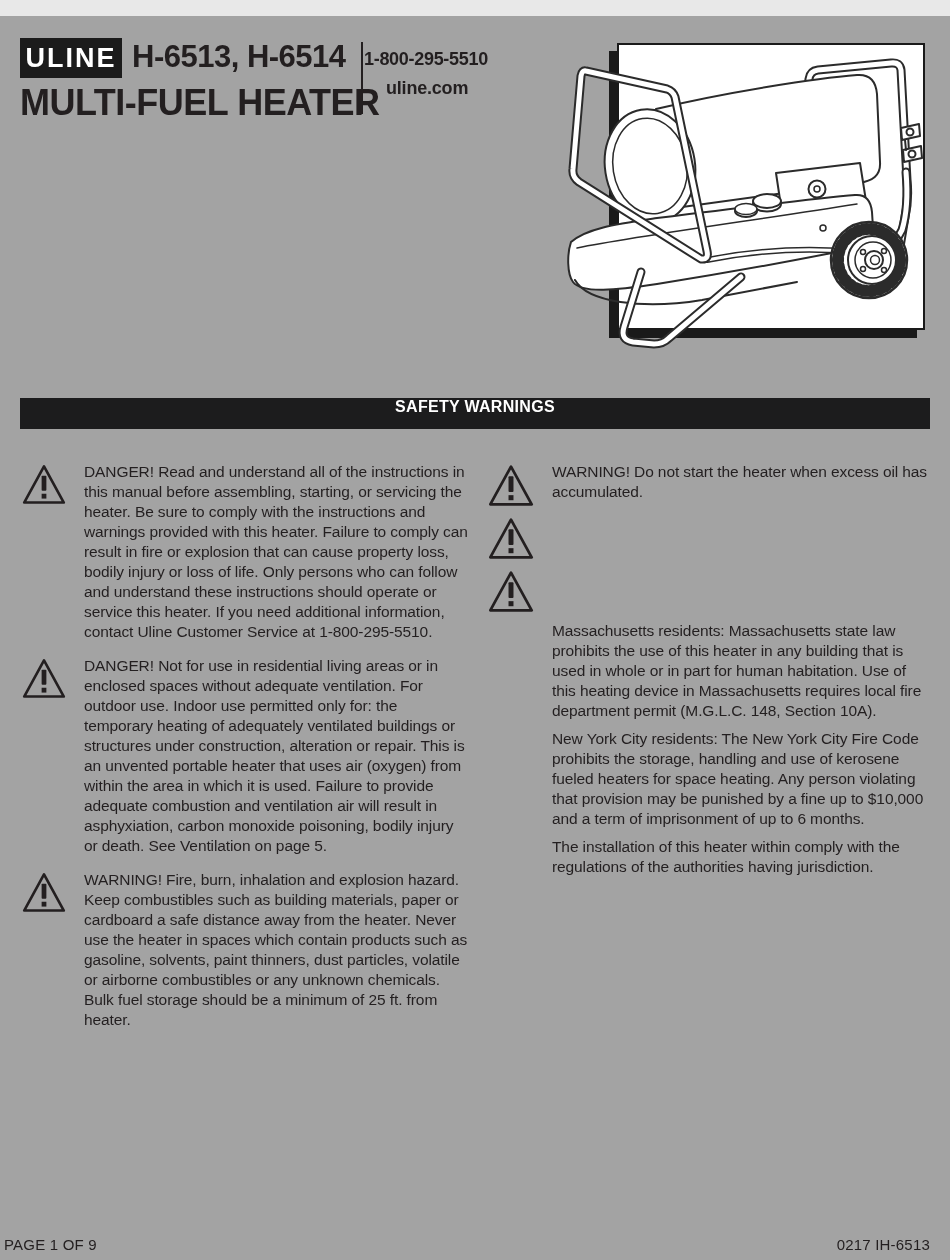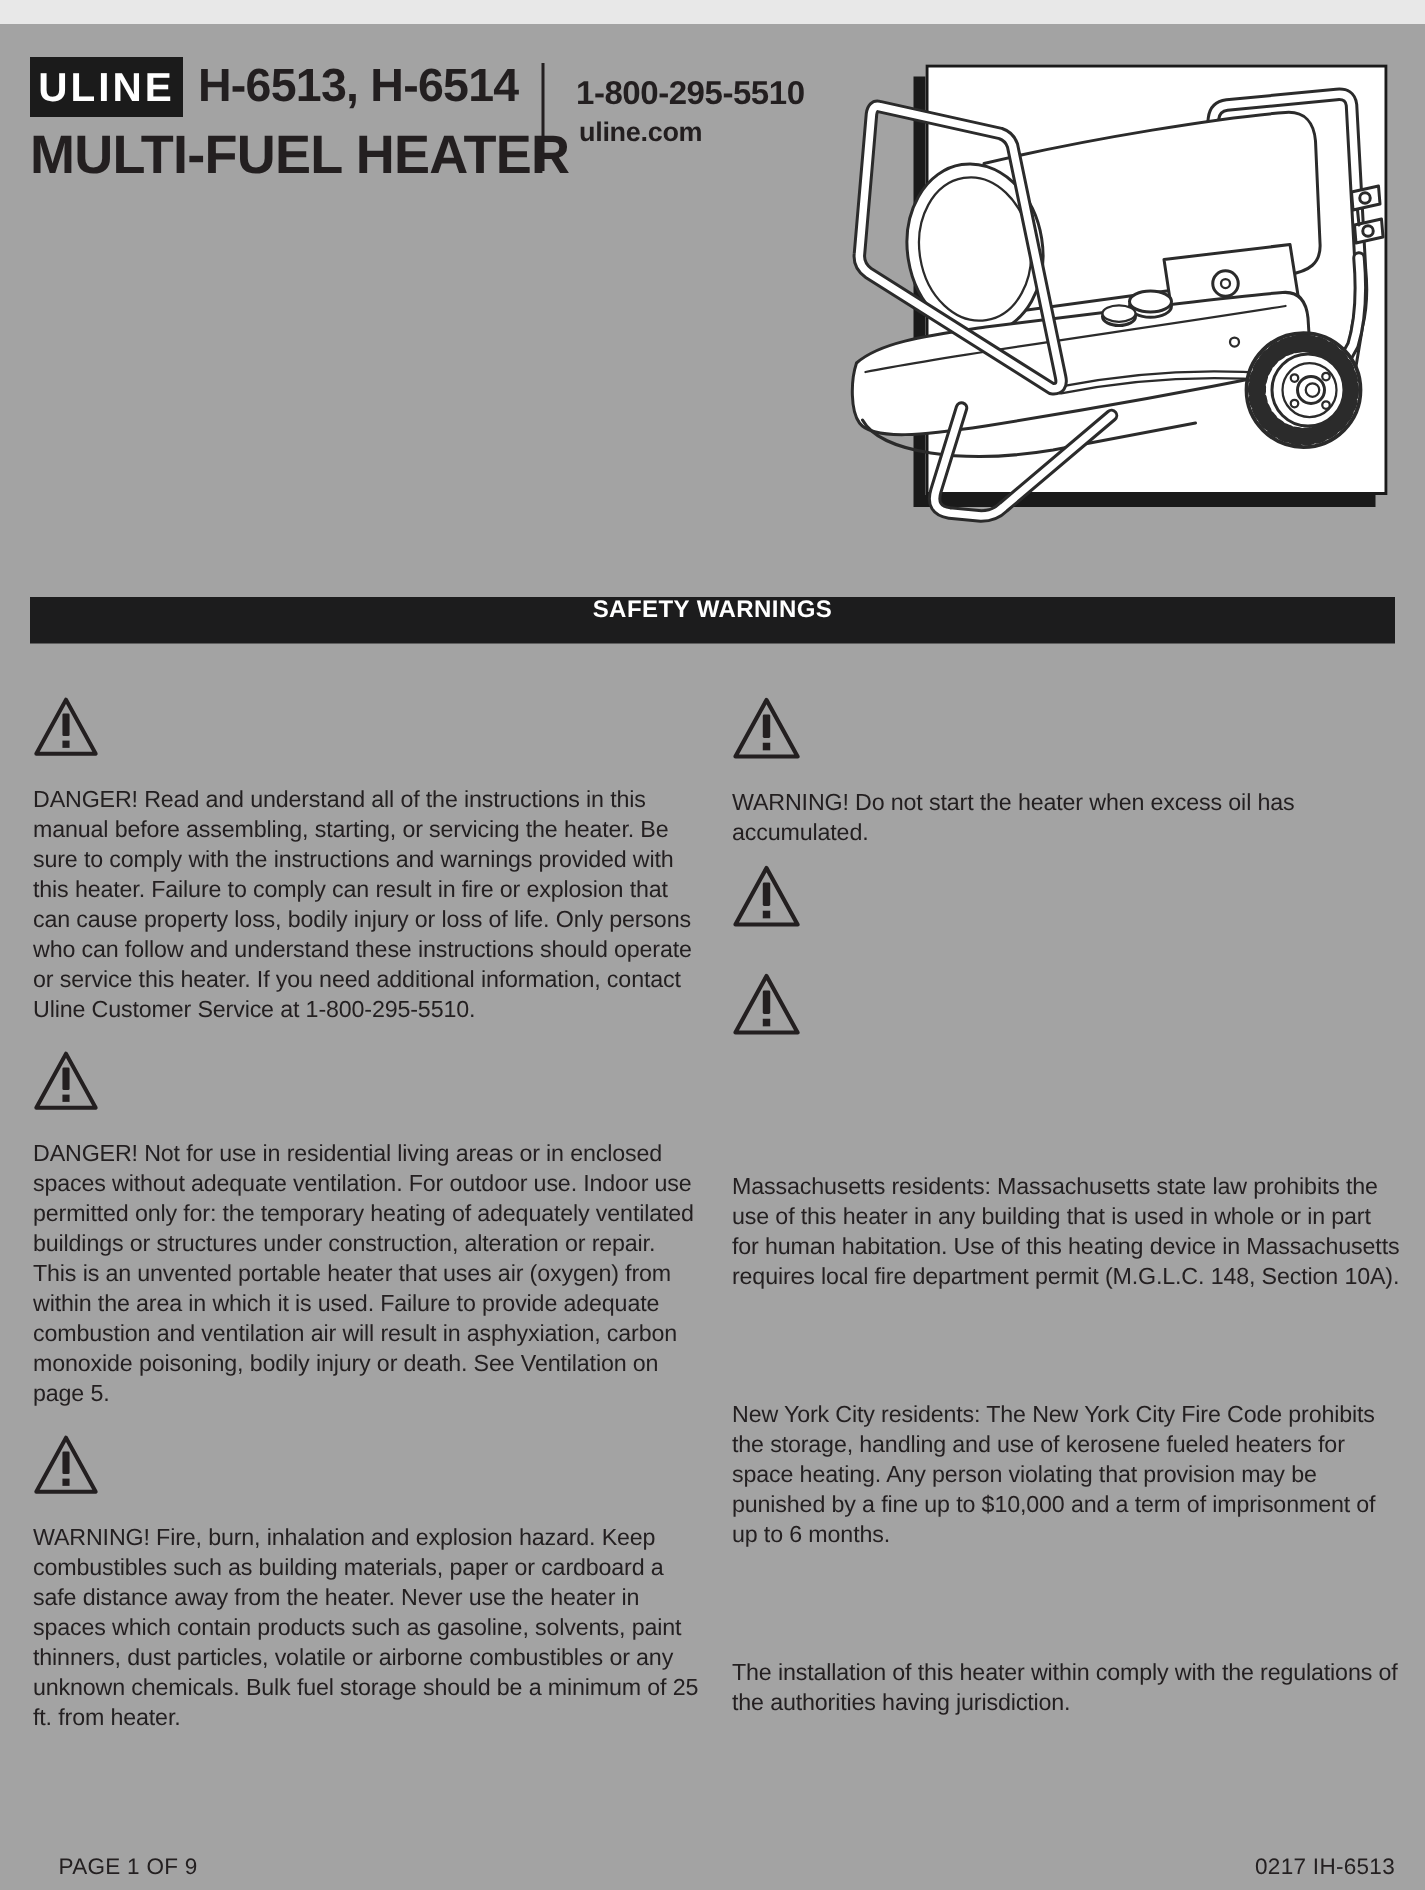--- a/index.html
+++ b/index.html
@@ -27,22 +27,22 @@
   }
   .product-title {
     position: absolute; left: 20px; top: 66px;
     font-size: 36px; font-weight: bold; letter-spacing: -0.5px;
   }
   .header-divider {
     position: absolute; left: 361px; top: 26px;
     width: 2px; height: 72px; background: #231f20;
   }
   .phone {
-    position: absolute; left: 384px; top: 33px;
-    font-size: 22px; font-weight: bold; letter-spacing: -0.3px;
+    position: absolute; left: 364px; top: 33px;
+    font-size: 18px; font-weight: bold; letter-spacing: -0.3px;
   }
   .website {
     position: absolute; left: 386px; top: 62px;
     font-size: 18px; font-weight: bold; letter-spacing: -0.2px;
   }
   
   .illus-frame {
     position: absolute; left: 617px; top: 27px;
     width: 308px; height: 287px;
     background: #fff;
@@ -58,34 +58,34 @@
     position: absolute; left: 20px; top: 382px;
     width: 910px; height: 31px;
     background: #1c1c1d; color: #fff;
     display: flex; align-items: flex-start; justify-content: center;
     font-size: 16px; font-weight: bold; letter-spacing: 0.3px;
   }
   
   .col { position: absolute; top: 446px; }
   .col-left  { left: 22px;  width: 447px; }
   .col-right { left: 488px; width: 445px; }
-  .warning-row { display: flex; align-items: flex-start; flex-direction: column; }
+  .warning-row { display: flex; align-items: flex-start; }
   .col-left  .warning-row { margin-bottom: 14px; }
   .col-right .warning-row { margin-bottom: 8px; }
   .tri-cell { flex: 0 0 62px; padding-top: 2px; }
   .col-right .tri-cell { flex: 0 0 64px; }
   .tri-cell svg { display: block; }
   .warning-text {
     flex: 1 1 auto;
     font-size: 15.5px; line-height: 20px; letter-spacing: -0.1px;
     font-weight: 500;
   }
   
   .footer {
-    position: absolute; left: 39px; top: 1220px; right: 20px;
+    position: absolute; left: 4px; top: 1220px; right: 20px;
     display: flex; justify-content: space-between;
     font-size: 15px; letter-spacing: 0.2px; font-weight: 500; text-align: right;
   }
 </style>
 </head>
 <body>
 
 <div class="page">
 
   <div class="logo-box">

